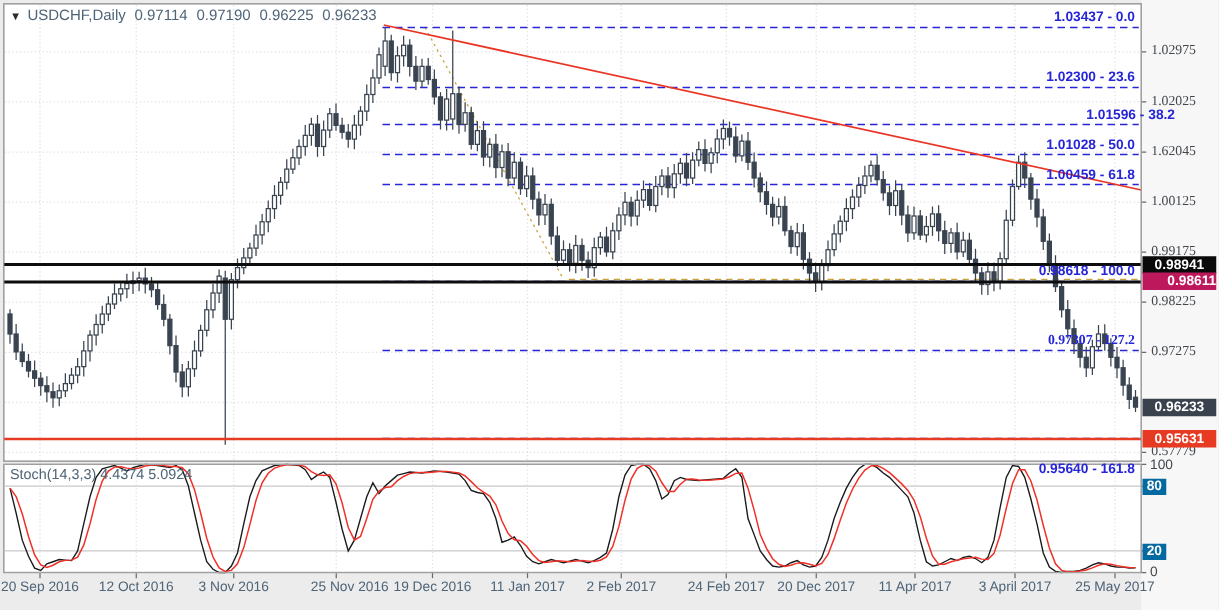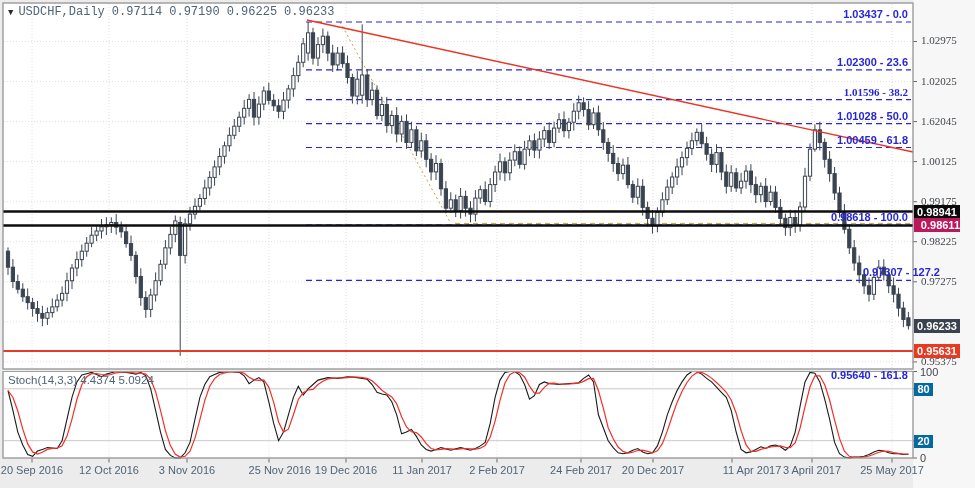--- a/index.html
+++ b/index.html
@@ -2,28 +2,28 @@
 <html><head>
 <meta charset="utf-8">
 <style>
   html,body{margin:0;padding:0;background:#ececec;}
   #app{position:relative;width:975px;height:488px;background:#ececec;overflow:hidden;
        font-family:"Liberation Sans",sans-serif;}
   #axis-strip{position:absolute;left:913px;top:0;width:62px;height:488px;background:#f7f7f7;}
   #chart-svg{position:absolute;left:0;top:0;width:975px;height:488px;}
   #labels{position:absolute;left:0;top:0;width:975px;height:488px;pointer-events:none;}
   .panel{fill:#ffffff;stroke:#a0a0a0;stroke-width:1;}
-  #title-row{position:absolute;left:8px;top:5px;font-size:12px;color:#4e6477;white-space:nowrap;font-family:Liberation Mono, monospace;}
+  #title-row{position:absolute;left:8px;top:5px;font-size:12px;color:#4e6477;white-space:nowrap;}
   #title-row .tri{color:#2b2b2b;font-size:9px;margin-right:5px;cursor:pointer;}
   #title-row span.v{margin-left:7px;}
   #stoch-label{position:absolute;left:8px;top:374px;font-size:11.5px;color:#4e6477;white-space:nowrap;}
   .axlab{position:absolute;font-size:11px;color:#42474d;font-family:Liberation Serif, serif;}
   .datelab{position:absolute;font-size:11px;color:#4e6477;text-align:center;width:84px;}
   .fiblab{position:absolute;font-size:11px;font-weight:bold;color:#2626d8;text-align:right;width:120px;}
-  .pricetag{position:absolute;left:914px;width:46px;height:14px;font-size:11px;font-weight:bold;
+  .pricetag{position:absolute;left:914px;width:59px;height:14px;font-size:11px;font-weight:bold;
             color:#ffffff;text-align:center;line-height:14px;}
   .slev{position:absolute;font-size:11px;color:#42474d;}
   .slev-box{position:absolute;left:914px;width:19px;height:13px;background:#0369a1;color:#ffffff;
             font-size:11px;font-weight:bold;text-align:center;line-height:13px;}
   #splitter{position:absolute;left:3px;top:368px;width:910px;height:5px;cursor:row-resize;}
 </style>
 </head>
 <body>
 
 <div id="app">
@@ -488,43 +488,43 @@
       <rect x="3" y="371.5" width="910" height="86.5" fill="none" stroke="#a0a0a0"></rect>
     </svg>
   <div id="labels">
       <div class="axlab" style="left: 921px; top: 34px;">1.02975</div>
       <div class="axlab" style="left: 921px; top: 75px;">1.02025</div>
       <div class="axlab" style="left: 921px; top: 115px;">1.62045</div>
       <div class="axlab" style="left: 921px; top: 155px;">1.00125</div>
       <div class="axlab" style="left: 921px; top: 195px;">0.99175</div>
       <div class="axlab" style="left: 921px; top: 235px;">0.98225</div>
       <div class="axlab" style="left: 921px; top: 275px;">0.97275</div>
-      <div class="axlab" style="left: 921px; top: 355px;">0.95375</div>
+      <div class="axlab" style="left: 921px; top: 355px;">0.57779</div>
       <div class="pricetag" style="top: 205px; background: rgb(10, 10, 10);">0.98941</div>
       <div class="pricetag" style="top: 218px; background: #be185d; text-align: right;">0.98611</div>
       <div class="pricetag" style="top: 319px; background: rgb(57, 66, 77);">0.96233</div>
       <div class="pricetag" style="top: 344px; background: rgb(230, 58, 34);">0.95631</div>
       <div class="fiblab" style="left: 788px; top: 8px;">1.03437 - 0.0</div>
       <div class="fiblab" style="left: 788px; top: 56px;">1.02300 - 23.6</div>
-      <div class="fiblab" style="left: 788px; top: 86px; font-family: Liberation Serif, serif;">1.01596 - 38.2</div>
+      <div class="fiblab" style="left: 820px; top: 86px;">1.01596 - 38.2</div>
       <div class="fiblab" style="left: 788px; top: 110px;">1.01028 - 50.0</div>
       <div class="fiblab" style="left: 788px; top: 134px;">1.00459 - 61.8</div>
       <div class="fiblab" style="left: 788px; top: 211px;">0.98618 - 100.0</div>
-      <div class="fiblab" style="left: 820px; top: 266px;">0.97307 - 127.2</div>
+      <div class="fiblab" style="left: 788px; top: 266px; font-family: Liberation Serif, serif;">0.97307 - 127.2</div>
       <div class="fiblab" style="left: 788px; top: 337px; margin-top: 32px;">0.95640 - 161.8</div>
       <div class="datelab" style="left: -10px; top: 464px;">20 Sep 2016</div>
       <div class="datelab" style="left: 67px; top: 464px;">12 Oct 2016</div>
       <div class="datelab" style="left: 145px; top: 464px;">3 Nov 2016</div>
       <div class="datelab" style="left: 227px; top: 464px; text-align: right;">25 Nov 2016</div>
       <div class="datelab" style="left: 304px; top: 464px;">19 Dec 2016</div>
       <div class="datelab" style="left: 380px; top: 464px;">11 Jan 2017</div>
       <div class="datelab" style="left: 455px; top: 464px;">2 Feb 2017</div>
       <div class="datelab" style="left: 539px; top: 464px;">24 Feb 2017</div>
       <div class="datelab" style="left: 611px; top: 464px;">20 Dec 2017</div>
-      <div class="datelab" style="left: 710px; top: 464px;">11 Apr 2017</div>
+      <div class="datelab" style="left: 690px; top: 464px;">11 Apr 2017</div>
       <div class="datelab" style="left: 770px; top: 464px;">3 April 2017</div>
       <div class="datelab" style="left: 850px; top: 464px;">25 May 2017</div>
       <div class="slev" style="left: 920px; top: 366px;">100</div>
       <div class="slev" style="left: 920px; top: 452px;">0</div>
       <div class="slev-box" style="top: 383px;">80</div>
       <div class="slev-box" style="top: 435px;">20</div>
     </div>
   <div id="title-row">
     <span class="tri">▼</span><span>USDCHF,Daily</span><span class="v">0.97114</span><span class="v">0.97190</span><span class="v">0.96225</span><span class="v">0.96233</span>
   </div>

